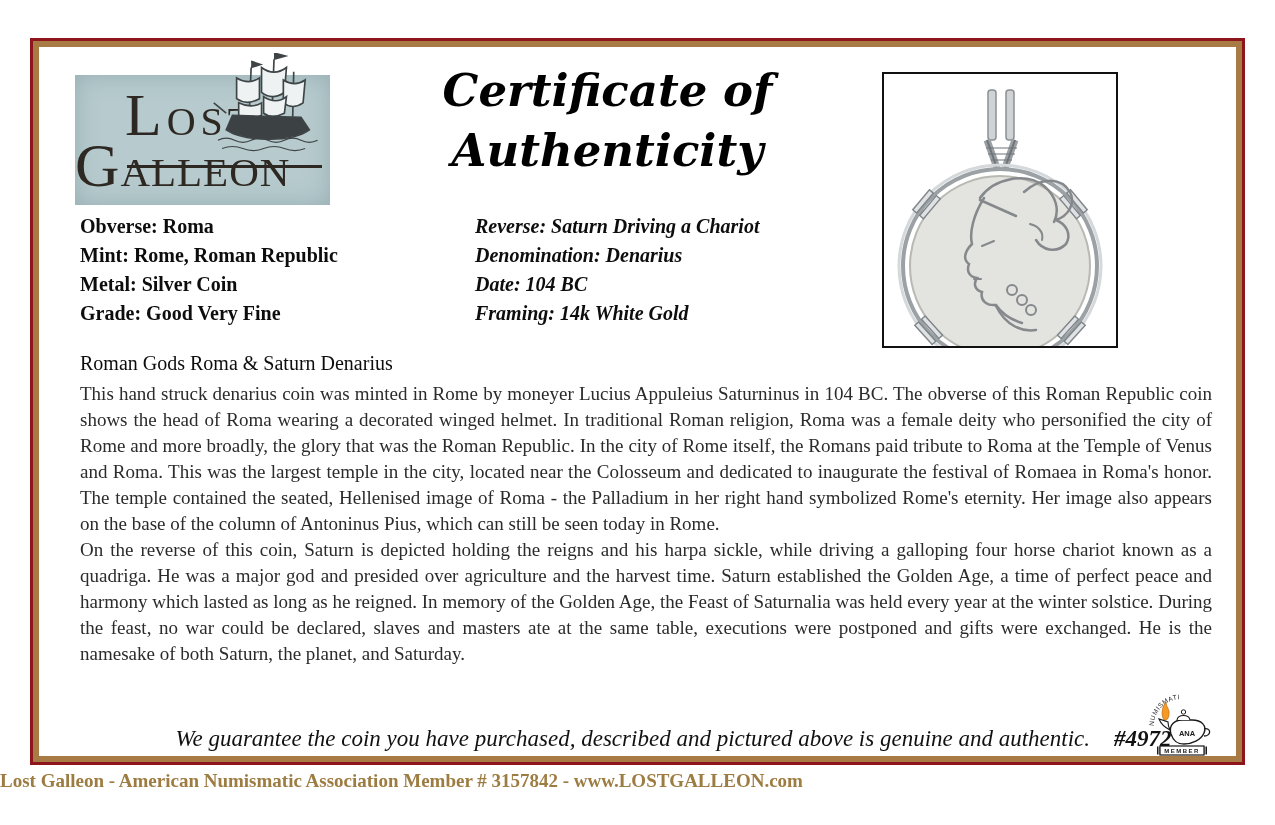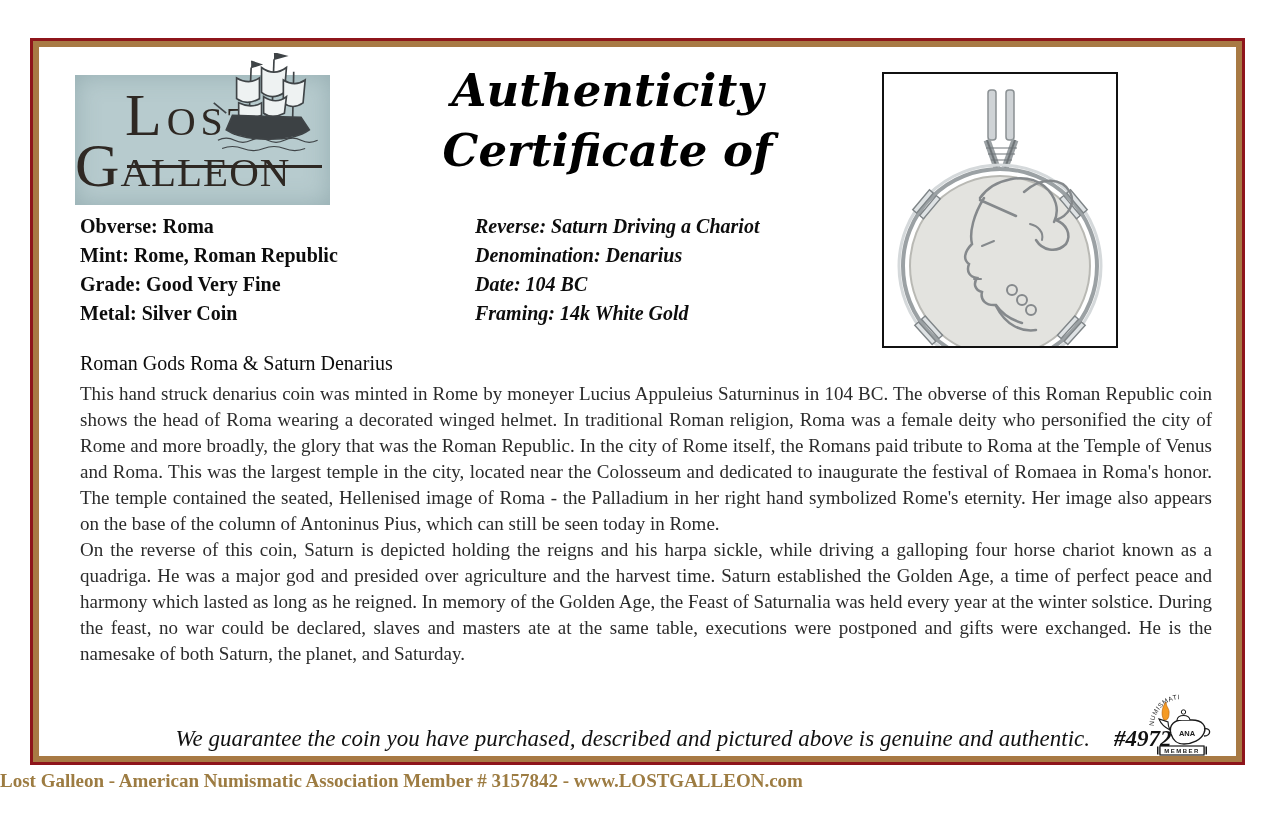--- a/index.html
+++ b/index.html
@@ -93,22 +93,22 @@
             <path d="M26,48 Q38,54 48,48 L48,60 Q36,66 26,60 Z" fill="#eef2f2"></path>
             <path d="M50,42 Q62,50 72,42 L70,58 Q58,64 50,58 Z" fill="#eef2f2"></path>
             <path d="M14,74 C30,85 76,87 94,74 L86,62 L20,60 Z" fill="#3c4144"></path>
             <path d="M6,84 Q14,80 22,84 T38,84 T54,84 T70,84 T86,84 T102,84" stroke-width="1.3"></path>
             <path d="M10,92 Q20,88 30,92 T50,92 T70,92 T90,92" stroke-width="1.1"></path>
           </g>
         </svg>
       </div>
 
       <div class="title">
+        <div>Certificate of</div>
         <div>Authenticity</div>
-        <div>Certificate of</div>
       </div>
 
       <div class="pendant-box">
         <svg viewBox="0 0 232 272" width="232" height="272">
 
           <g>
             <rect x="104" y="16" width="8" height="50" rx="3" fill="#cfd3d6" stroke="#8a9093" stroke-width="1.5"></rect>
             <rect x="122" y="16" width="8" height="50" rx="3" fill="#cfd3d6" stroke="#8a9093" stroke-width="1.5"></rect>
             <path d="M103,66 L113,94" stroke="#9aa0a3" stroke-width="7" fill="none"></path>
             <path d="M131,66 L121,94" stroke="#9aa0a3" stroke-width="7" fill="none"></path>
@@ -154,22 +154,22 @@
             <circle cx="138" cy="226" r="5" stroke-width="2"></circle>
             <circle cx="147" cy="236" r="5" stroke-width="2"></circle>
             <path d="M112,232 C122,252 138,258 152,256"></path>
           </g>
         </svg>
       </div>
 
       <div class="details details-left">
         <div>Obverse: Roma</div>
         <div>Mint: Rome, Roman Republic</div>
+        <div>Metal: Silver Coin</div>
         <div>Grade: Good Very Fine</div>
-        <div>Metal: Silver Coin</div>
       </div>
       <div class="details details-right">
         <div>Reverse: Saturn Driving a Chariot</div>
         <div>Denomination: Denarius</div>
         <div>Date: 104 BC</div>
         <div>Framing: 14k White Gold</div>
       </div>
 
       <div class="body-block">
         <div class="body-heading">Roman Gods Roma &amp; Saturn Denarius</div>

